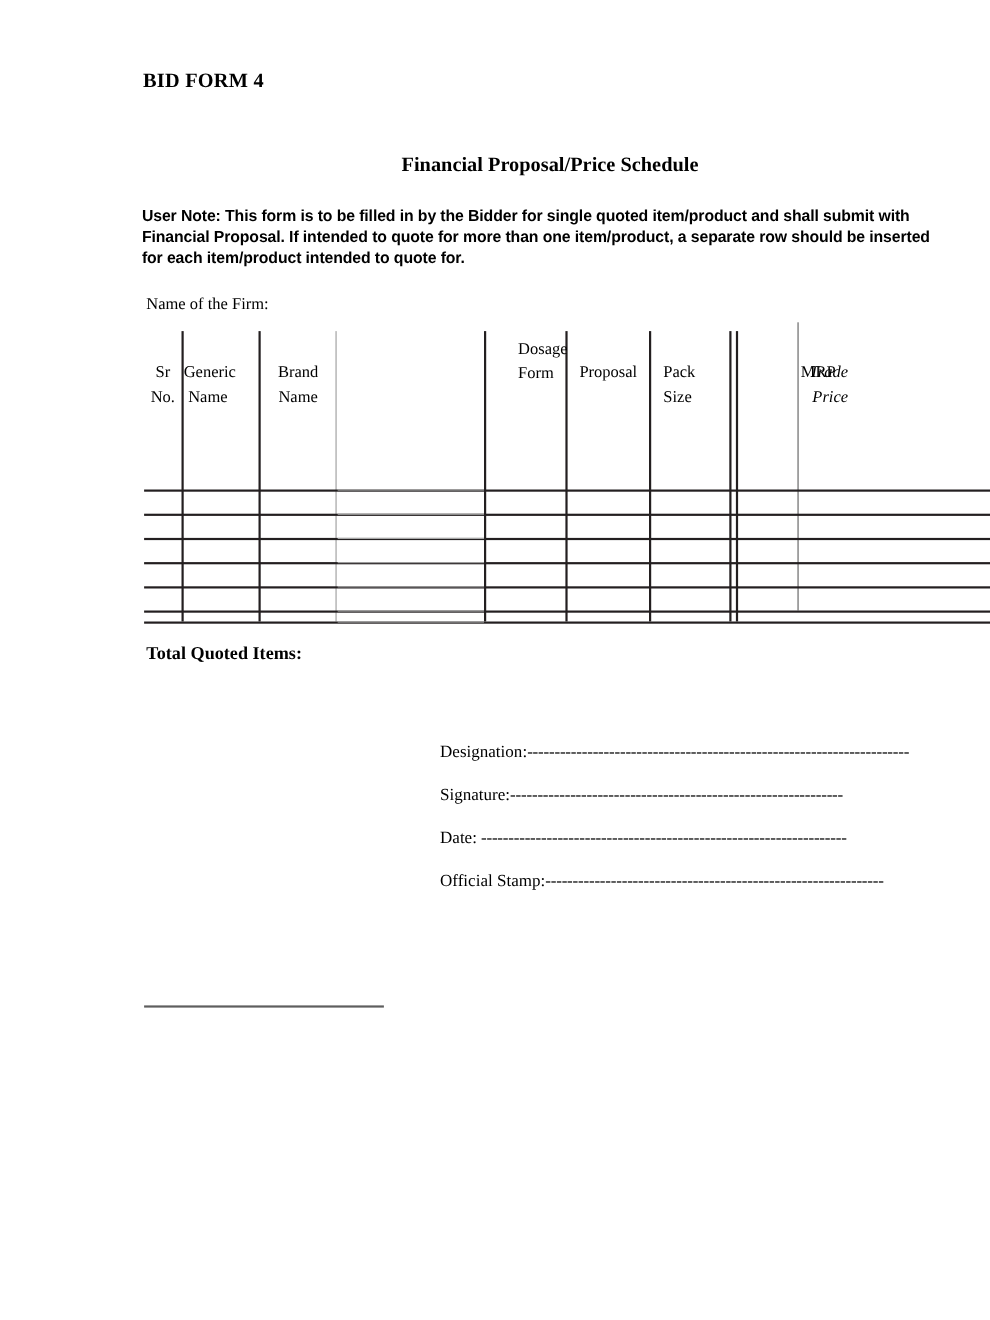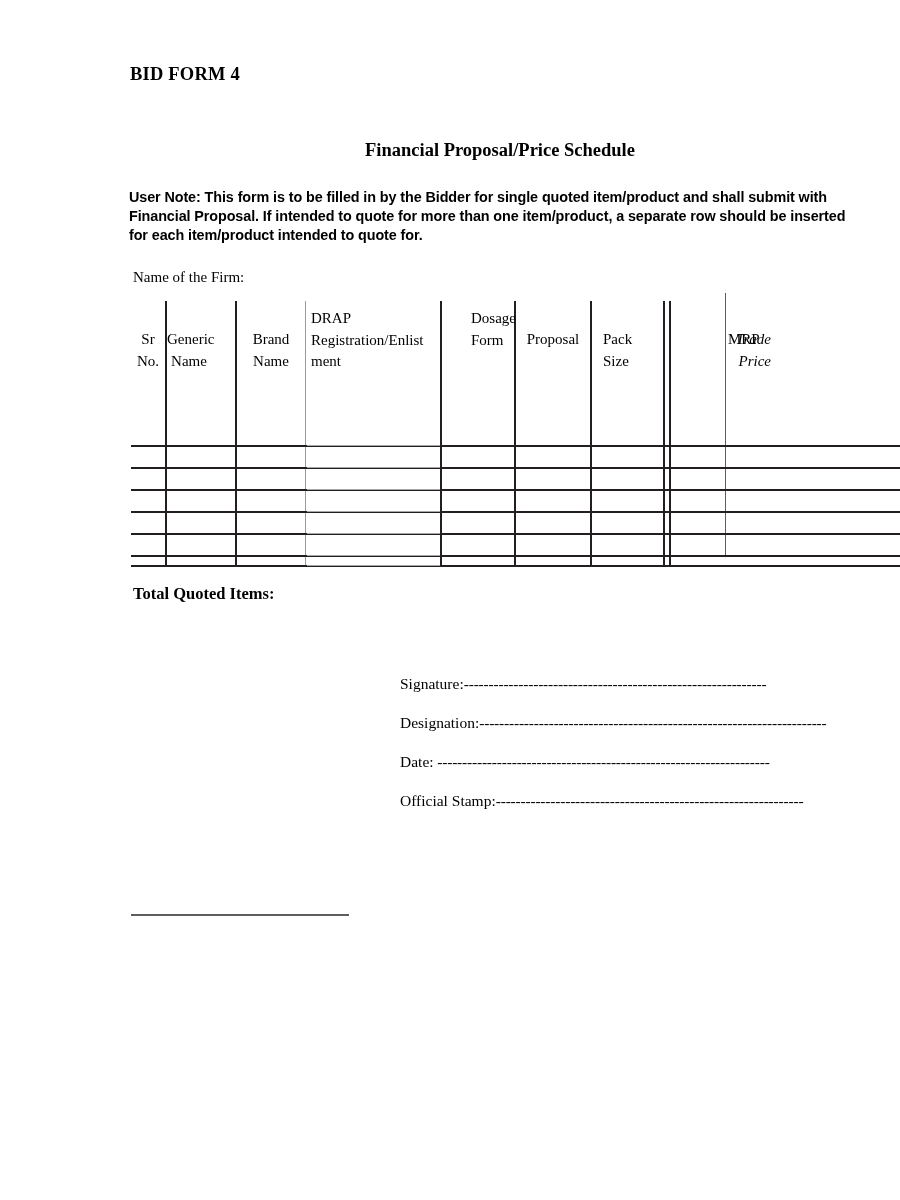--- a/index.html
+++ b/index.html
@@ -229,25 +229,20 @@
       <div class="hcell center" style="left:36px; top:36px; width:44px;">
         <div>Generic</div>
         <div>Name</div>
       </div>
 
       <div class="hcell center" style="left:106px; top:36px; width:68px;">
         <div>Brand</div>
         <div>Name</div>
       </div>
 
-      <div class="hcell left" style="left:180px; top:15px; width:132px;">
-        <div>DRAP</div>
-        <div>Registration/Enlist</div>
-        <div>ment</div>
-      </div>
 
       <div class="hcell left" style="left:328px; top:15px; width:70px;margin-left:12px;">
         <div>Dosage</div>
         <div>Form</div>
       </div>
 
       <div class="hcell center" style="left:385px; top:36px; width:74px;">
         <div>Proposal</div>
       </div>
 
@@ -266,26 +261,26 @@
       </div>
 
 
     </div>
   </div>
 
   <div class="total-quoted">Total Quoted Items:</div>
 
   <div class="sig-block">
     <div class="sig-row">
+      <span class="sig-label">Designation:</span><span class="sig-dashes">----------------------------------------------------------------------</span>
+    </div>
+    <div class="sig-row">
       <span class="sig-label">Signature:</span><span class="sig-dashes">-------------------------------------------------------------</span>
     </div>
     <div class="sig-row">
-      <span class="sig-label">Designation:</span><span class="sig-dashes">----------------------------------------------------------------------</span>
-    </div>
-    <div class="sig-row">
       <span class="sig-label">Date:</span><span class="sig-dashes">  -------------------------------------------------------------------</span>
     </div>
     <div class="sig-row">
       <span class="sig-label">Official Stamp:</span><span class="sig-dashes">--------------------------------------------------------------</span>
     </div>
   </div>
 
   <div class="footnote-rule"></div>
 
 

